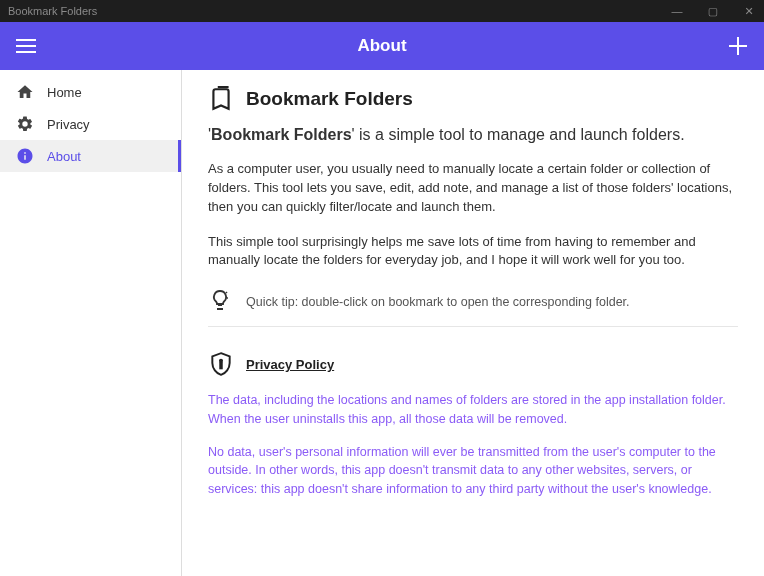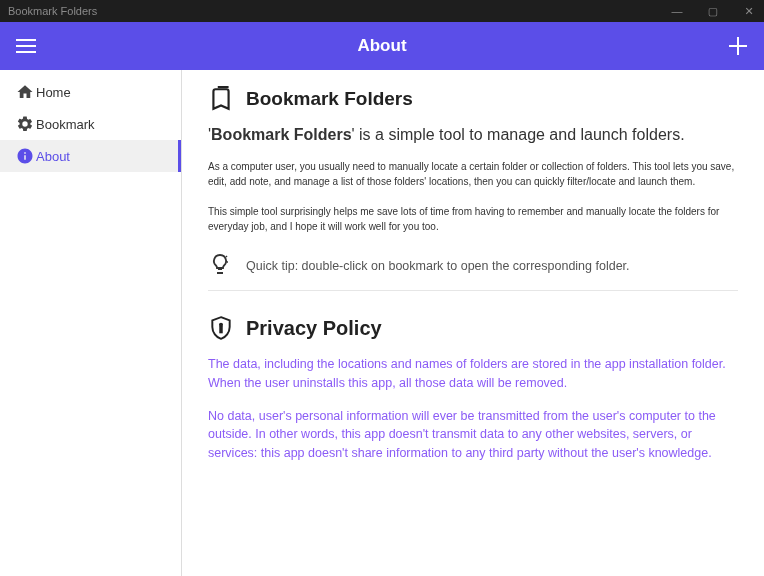--- a/index.html
+++ b/index.html
@@ -6,35 +6,35 @@
     body { font-family: 'Segoe UI', Arial, sans-serif; background: #fff; width: 764px; height: 576px; overflow: hidden; }
     .titlebar { height: 22px; background: #1e1e1e; display: flex; align-items: center; padding: 0 8px; justify-content: space-between; }
     .titlebar-text { color: #8a8a8a; font-size: 11px; }
     .titlebar-controls { display: flex; gap: 22px; }
     .titlebar-btn { color: #8a8a8a; font-size: 11px; cursor: pointer; width: 14px; text-align: center; }
     .appbar { height: 48px; background: #5b4ee8; display: flex; align-items: center; padding: 0 14px; justify-content: space-between; }
     .appbar-title { color: #fff; font-size: 17px; font-weight: 600; flex: 1; text-align: center; }
     .hamburger, .plus-btn { cursor: pointer; width: 24px; display: flex; align-items: center; justify-content: center; }
     .content-area { display: flex; height: calc(576px - 22px - 48px); }
     .sidebar { width: 182px; background: #fff; border-right: 1px solid #ddd; padding-top: 6px; }
-    .sidebar-item { display: flex; align-items: center; gap: 2px; padding: 7px 16px; cursor: pointer; font-size: 13px; color: #333; }
+    .sidebar-item { display: flex; align-items: center; gap: 13px; padding: 7px 16px; cursor: pointer; font-size: 13px; color: #333; }
     .sidebar-item.active { background: #f0f0f0; color: #5b4ee8; border-right: 3px solid #5b4ee8; }
     .sidebar-item.active .icon svg { fill: #5b4ee8; }
     .icon { width: 18px; height: 18px; display: flex; align-items: center; justify-content: center; }
     .main { flex: 1; padding: 16px 26px; overflow-y: auto; color: #222; }
     .section-header { display: flex; align-items: center; gap: 12px; margin-bottom: 14px; }
     .section-header h2 { font-size: 19px; font-weight: 600; color: #222; }
     .section-icon { width: 26px; height: 26px; }
     .intro { font-size: 16px; margin-bottom: 16px; color: #333; }
-    .para { font-size: 10px; line-height: 1.45; margin-bottom: 16px; color: #333; }
+    .para { font-size: 13px; line-height: 1.45; margin-bottom: 16px; color: #333; }
     .tip-row { display: flex; align-items: center; gap: 14px; margin: 18px 0 10px 0; }
     .tip-text { font-size: 12.5px; color: #555; text-align: right; }
     .divider { border: none; border-top: 1px solid #e6e6e6; margin: 10px 0 24px 0; }
     .privacy-section .para { font-size: 12.5px; color: #8b5cf6; line-height: 1.5; margin-bottom: 14px; }
-    .privacy-section h2 { font-size: 20px; }
+    .privacy-section h2 { font-size: 13px; text-decoration: underline; }
   </style>
 </head>
 <body>
 
 <div class="titlebar">
   <span class="titlebar-text">Bookmark Folders</span>
   <div class="titlebar-controls">
     <span class="titlebar-btn">—</span>
     <span class="titlebar-btn">▢</span>
     <span class="titlebar-btn">✕</span>
@@ -67,21 +67,21 @@
           </svg>
       </span>
       <span>Home</span>
     </div>
     <div class="sidebar-item">
       <span class="icon">
         <svg width="18" height="18" viewBox="0 0 24 24" fill="#444">
             <path d="M19.14 12.94c.04-.3.06-.61.06-.94s-.02-.64-.06-.94l2.03-1.58a.5.5 0 0 0 .12-.64l-1.92-3.32a.5.5 0 0 0-.6-.22l-2.39.96a7.03 7.03 0 0 0-1.62-.94l-.36-2.54A.5.5 0 0 0 13.9 2h-3.84a.5.5 0 0 0-.5.42l-.36 2.54c-.58.24-1.12.56-1.62.94l-2.39-.96a.5.5 0 0 0-.6.22L2.67 8.48a.5.5 0 0 0 .12.64l2.03 1.58c-.04.3-.06.63-.06.94s.02.64.06.94l-2.03 1.58a.5.5 0 0 0-.12.64l1.92 3.32c.14.24.42.34.6.22l2.39-.96c.5.38 1.04.7 1.62.94l.36 2.54c.04.24.26.42.5.42h3.84c.24 0 .46-.18.5-.42l.36-2.54a7.03 7.03 0 0 0 1.62-.94l2.39.96c.22.08.46 0 .6-.22l1.92-3.32a.5.5 0 0 0-.12-.64l-2.03-1.58zM12 15.6A3.6 3.6 0 1 1 12 8.4a3.6 3.6 0 0 1 0 7.2z"></path>
           </svg>
       </span>
-      <span>Bookmark</span>
+      <span>Privacy</span>
     </div>
     <div class="sidebar-item active">
       <span class="icon">
         <svg width="18" height="18" viewBox="0 0 24 24" fill="#444">
             <path d="M12 2C6.48 2 2 6.48 2 12s4.48 10 10 10 10-4.48 10-10S17.52 2 12 2zm1 15h-2v-6h2v6zm0-8h-2V7h2v2z"></path>
           </svg>
       </span>
       <span>About</span>
     </div>
   </div>

